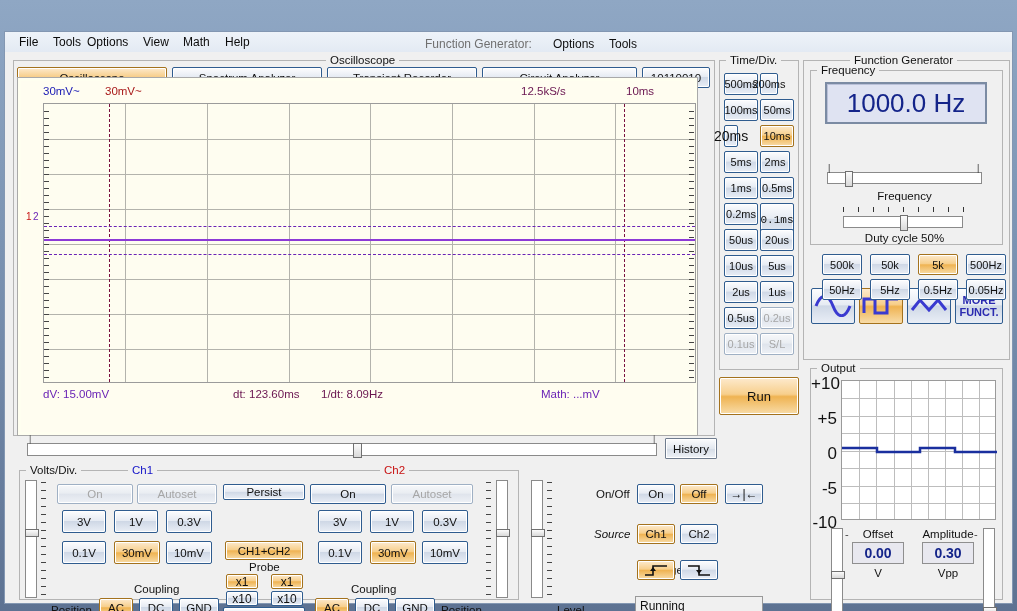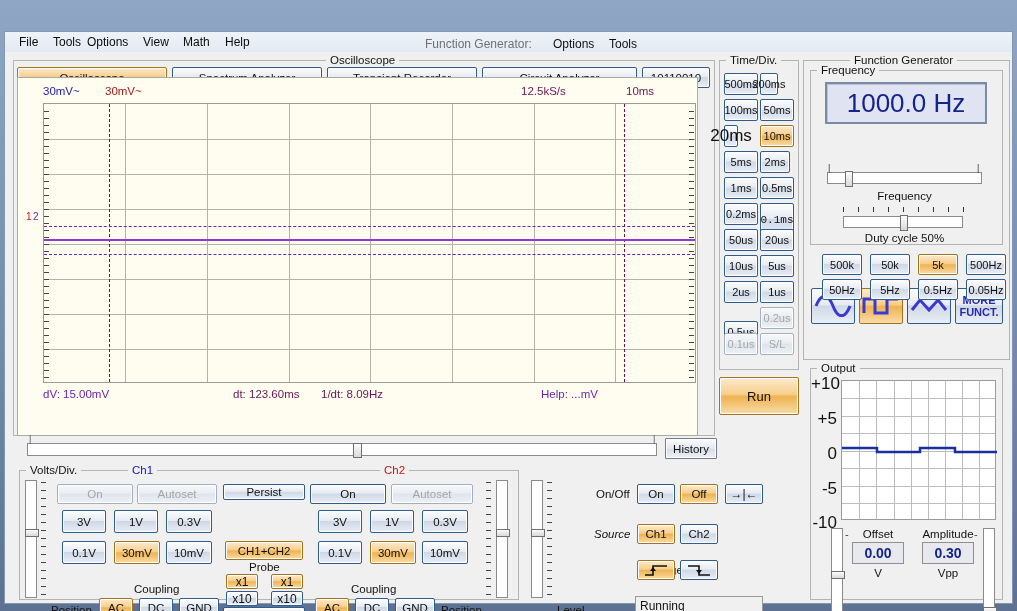--- a/index.html
+++ b/index.html
@@ -295,53 +295,53 @@
 
           <div class="trace" id="trace2" style="top:135px"></div>
           <div class="trace" id="trace1" style="top:135px"></div>
         </div>
         <div class="scope-txt" style="left:5px; top:130px; color:#c81414; font-size:10px;">1</div>
         <div class="scope-txt" style="left:12px;top:130px; color:#6a23b5; font-size:10px;">2</div>
 
         <div class="scope-txt" style="left:22px; top:307px; color:#6a23b5;">dV: 15.00mV</div>
         <div class="scope-txt" style="left:212px;top:307px; color:#6a1550;">dt: 123.60ms</div>
         <div class="scope-txt" style="left:300px;top:307px; color:#6a1550;">1/dt: 8.09Hz</div>
-        <div class="scope-txt" style="left:520px;top:307px; color:#6a23b5;">Help: ...mV</div>
+        <div class="scope-txt" style="left:520px;top:307px; color:#6a23b5;">Math: ...mV</div>
       </div>
     </div>
 
     <div class="hslider" style="left:22px; top:411px; width:630px; height:13px;">
       <div class="vthumb" style="left:325px; top:-1px; width:9px; height:15px;"></div>
     </div>
     <div class="lbl" style="left:24px; top:402px; color:#555; font-size:9px;">|</div>
     <div class="lbl" style="left:648px;top:402px; color:#555; font-size:9px;">|</div>
     <div class="btn flat" style="left:660px; top:406px; width:52px; height:21px;">History</div>
 
     <div class="group" style="left:714px; top:28px; width:80px; height:310px;">
       <div class="legend" style="left:6px">Time/Div.</div>
       <div id="timediv-buttons">
           <div class="btn" style="left: 4px; top: 12px; width: 34px; height: 22px; font-size: 11px;">500ms</div>
           <div class="btn" style="left: 40px; top: 12px; width: 18px; height: 22px; font-size: 11px;">200ms</div>
           <div class="btn" style="left: 4px; top: 38px; width: 34px; height: 22px; font-size: 11px;">100ms</div>
           <div class="btn" style="left: 40px; top: 38px; width: 34px; height: 22px; font-size: 11px;">50ms</div>
-          <div class="btn" style="left: 4px; top: 64px; width: 14px; height: 22px; font-size: 17px;">20ms</div>
+          <div class="btn" style="left: 4px; top: 64px; width: 14px; height: 22px; font-size: 14px;">20ms</div>
           <div class="btn sel" style="left: 40px; top: 64px; width: 34px; height: 22px; font-size: 11px;">10ms</div>
           <div class="btn" style="left: 4px; top: 90px; width: 34px; height: 22px; font-size: 11px;">5ms</div>
           <div class="btn" style="left: 40px; top: 90px; width: 30px; height: 22px; font-size: 11px;">2ms</div>
           <div class="btn" style="left: 4px; top: 116px; width: 34px; height: 22px; font-size: 11px;">1ms</div>
           <div class="btn" style="left: 40px; top: 116px; width: 34px; height: 22px; font-size: 11px;">0.5ms</div>
           <div class="btn" style="left: 4px; top: 142px; width: 34px; height: 22px; font-size: 11px;">0.2ms</div>
           <div class="btn" style="left: 40px; top: 142px; width: 34px; height: 33px; font-size: 11px; font-family: Liberation Mono, monospace;">0.1ms</div>
           <div class="btn" style="left: 4px; top: 168px; width: 34px; height: 22px; font-size: 11px;">50us</div>
           <div class="btn" style="left: 40px; top: 168px; width: 34px; height: 22px; font-size: 11px;">20us</div>
           <div class="btn" style="left: 4px; top: 194px; width: 34px; height: 22px; font-size: 11px;">10us</div>
           <div class="btn" style="left: 40px; top: 194px; width: 34px; height: 22px; font-size: 11px;">5us</div>
           <div class="btn" style="left: 4px; top: 220px; width: 34px; height: 22px; font-size: 11px;">2us</div>
           <div class="btn" style="left: 40px; top: 220px; width: 34px; height: 22px; font-size: 11px;">1us</div>
-          <div class="btn" style="left: 4px; top: 246px; width: 34px; height: 22px; font-size: 11px; margin-top: 14px;">0.5us</div>
+          <div class="btn" style="left: 4px; top: 246px; width: 34px; height: 22px; font-size: 11px;">0.5us</div>
           <div class="btn dis" style="left: 40px; top: 246px; width: 34px; height: 22px; font-size: 11px;">0.2us</div>
           <div class="btn dis" style="left: 4px; top: 272px; width: 34px; height: 22px; font-size: 11px;">0.1us</div>
           <div class="btn dis" style="left: 40px; top: 272px; width: 34px; height: 22px; font-size: 11px;">S/L</div>
         </div>
     </div>
 
     <div class="btn sel" style="left:714px; top:345px; width:80px; height:38px; font-size:13px;">Run</div>
 
     <div class="group" style="left:798px; top:28px; width:207px; height:300px;">
       <div class="legend" style="left:46px">Function Generator</div>

